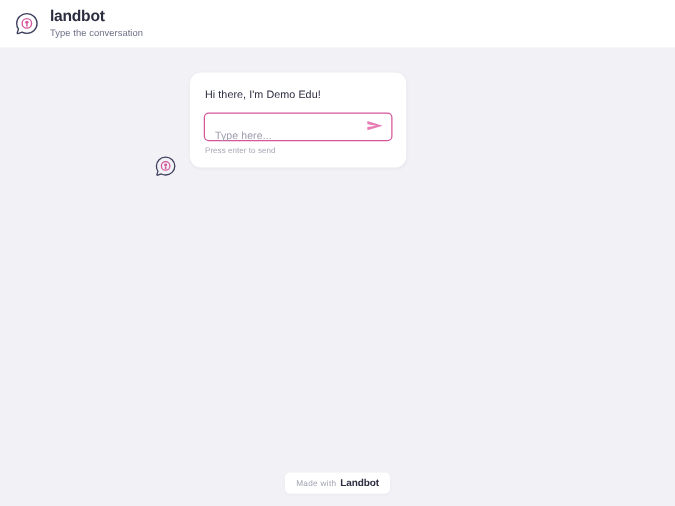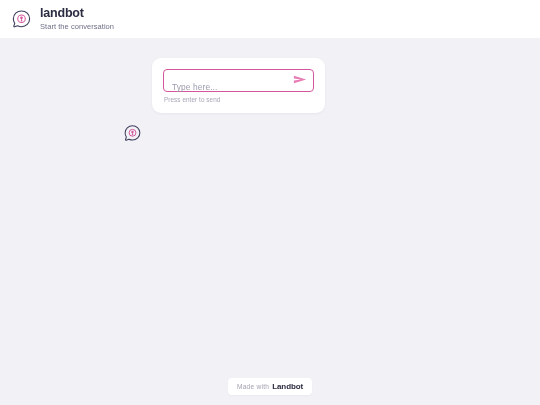--- a/index.html
+++ b/index.html
@@ -195,39 +195,40 @@
       <path d="M12 2.2c5.2 0 9.3 3.9 9.3 9 0 5-4.1 9-9.3 9c-1.6 0-3.1-.37-4.4-1.03
                l-3.6 1.23a.62.62 0 0 1-.8-.78l1.08-3.2A8.73 8.73 0 0 1 2.7 11.2
                c0-5.1 4.1-9 9.3-9z" fill="none" stroke="#3d3f5c" stroke-width="1.25" stroke-linejoin="round"></path>
       <circle cx="12" cy="11.1" r="4.3" fill="none" stroke="#d4579c" stroke-width="1.2"></circle>
       <circle cx="12" cy="10.1" r="1.5" fill="#d4579c"></circle>
       <rect x="11.3" y="11.6" width="1.5" height="2.6" rx="0.65" fill="#d4579c"></rect>
     </svg>
   </span>
   <span class="brand-text">
     <span class="brand-title">landbot</span>
-    <span class="brand-subtitle">Start the conversation</span>
+    <span class="brand-subtitle">Type the conversation</span>
   </span>
 </div>
 
 <div class="conversation">
   <div class="msg-row">
 
     <span class="avatar">
       <svg viewBox="0 0 24 24" width="19" height="19" aria-hidden="true">
         <path d="M12 2.2c5.2 0 9.3 3.9 9.3 9 0 5-4.1 9-9.3 9c-1.6 0-3.1-.37-4.4-1.03
                  l-3.6 1.23a.62.62 0 0 1-.8-.78l1.08-3.2A8.73 8.73 0 0 1 2.7 11.2
                  c0-5.1 4.1-9 9.3-9z" fill="none" stroke="#3d3f5c" stroke-width="1.3" stroke-linejoin="round"></path>
         <circle cx="12" cy="11.1" r="4.3" fill="none" stroke="#d4579c" stroke-width="1.25"></circle>
         <circle cx="12" cy="10.1" r="1.5" fill="#d4579c"></circle>
         <rect x="11.3" y="11.6" width="1.5" height="2.6" rx="0.65" fill="#d4579c"></rect>
       </svg>
     </span>
 
     <div class="chat-card">
+      <p class="greeting">Hi there, I'm Demo Edu!</p>
 
       <div class="input-wrap">
         <input class="chat-input" type="text" placeholder="Type here..." style="">
         <button class="send-button">
           <span>
             <svg viewBox="0 0 20 16" width="15" height="13" aria-hidden="true">
               <path d="M1.2 3.1 L17.5 8 L1.2 12.9 L1.2 9.4 L10.5 8 L1.2 6.6 Z" fill="#e87cb4"></path>
             </svg>
           </span>
         </button>

